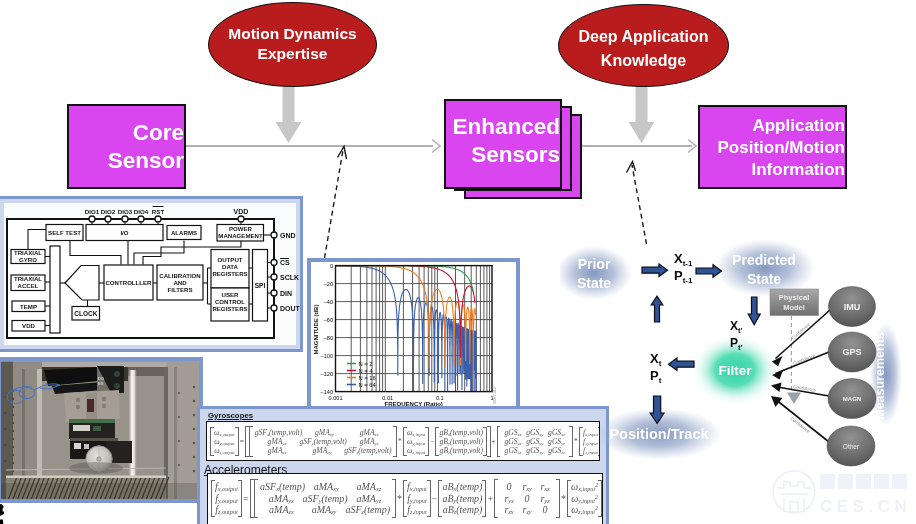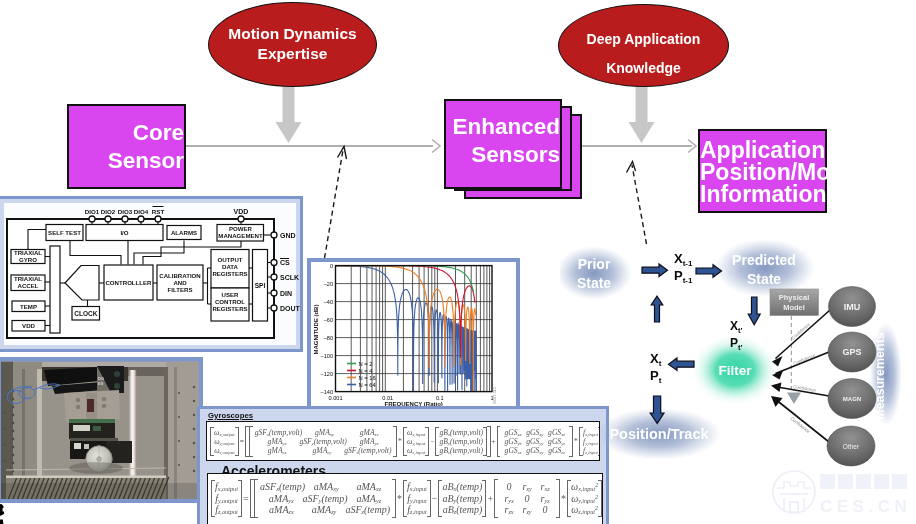--- a/index.html
+++ b/index.html
@@ -66,27 +66,27 @@
 
   <g stroke="#1a1a1a" stroke-width="1.4" fill="none">
     <path d="M324.5 258 L343 150" stroke-dasharray="5,3.6"></path>
     <path d="M337.5 157.5 L344 146.5 L346.5 159" stroke-dasharray="none"></path>
     <path d="M646.5 244 L632 165" stroke-dasharray="5,3.6"></path>
     <path d="M626.5 172.5 L632.5 161.5 L635.5 171" stroke-dasharray="none"></path>
   </g>
 </svg>
 
 <div class="ellipse" style="left:208px;top:2px;width:169px;height:85px;font-size:15.5px;line-height:20px;padding-top:21px;">Motion Dynamics<br>Expertise</div>
-<div class="ellipse" style="left:558px;top:4px;width:171px;height:83px;font-size:14px;line-height:29px;padding-top:20px;">Deep Application<br>Knowledge</div>
+<div class="ellipse" style="left:558px;top:4px;width:171px;height:83px;font-size:16px;line-height:24px;padding-top:20px;">Deep Application<br>Knowledge</div>
 
 <div class="bluebox" style="left:67px;top:104px;width:119px;height:85px;font-size:22.5px;line-height:28px;padding-top:13px;">Core<br>Sensor</div>
 <div class="bluebox" style="left:464px;top:114px;width:118px;height:85px;"></div>
 <div class="bluebox" style="left:454px;top:106px;width:118px;height:85px;"></div>
 <div class="bluebox" style="left:444px;top:99px;width:118px;height:90px;font-size:22.5px;line-height:28px;padding-top:12px;">Enhanced<br>Sensors</div>
-<div class="bluebox" style="left:698px;top:105px;width:129px;height:84px;font-size:23px;line-height:22px;padding-top:8px;margin-top:24px;">Application<br>Position/Motion<br>Information</div>
+<div class="bluebox" style="left:698px;top:105px;width:149px;height:84px;font-size:17px;line-height:22px;padding-top:8px;">Application<br>Position/Motion<br>Information</div>
 
 <svg id="blockdiagram" class="abs" style="left:-3px;top:196px;" width="306" height="157" viewBox="0 0 306 157">
   <rect x="0" y="0" width="306" height="156" fill="#7d97cc"></rect>
   <rect x="3" y="3" width="300" height="150" fill="#ccd7ee"></rect>
   <rect x="7" y="7" width="292" height="142" fill="#fbfcfe"></rect>
   <g font-family="Liberation Sans, sans-serif" font-weight="bold" fill="#111" text-anchor="middle">
 
     <rect x="10" y="23" width="267" height="119" fill="#ffffff" stroke="#111" stroke-width="2"></rect>
 
     <text x="95" y="18" font-size="6.2">DIO1</text>
@@ -494,21 +494,21 @@
       </span>
       <span class="rb"></span>
       <span class="op">*</span>
       <span class="cv">
           <i>f<sub>x,input</sub></i>
           <i>f<sub>y,input</sub></i>
           <i>f<sub>z,input</sub></i>
         </span>
     </span>
   </div>
-  <div class="abs" style="left:21px;top:53.5px;font-size:14px;font-weight:bold;color:#111;text-decoration:underline;">Accelerometers</div>
+  <div class="abs" style="left:4px;top:53.5px;font-size:12px;font-weight:normal;color:#111;text-decoration:underline;">Accelerometers</div>
   <div class="eqbox" style="left:7px;top:63.5px;width:396px;height:52px;font-size:10px;">
     <span class="eqr">
       <span class="cv">
           <i>f<sub>x,output</sub></i>
           <i>f<sub>y,output</sub></i>
           <i>f<sub>z,output</sub></i>
         </span>
       <span class="op">=</span>
       <span class="lb"></span>
         <span class="lb" style="margin-left:.5px"></span>

